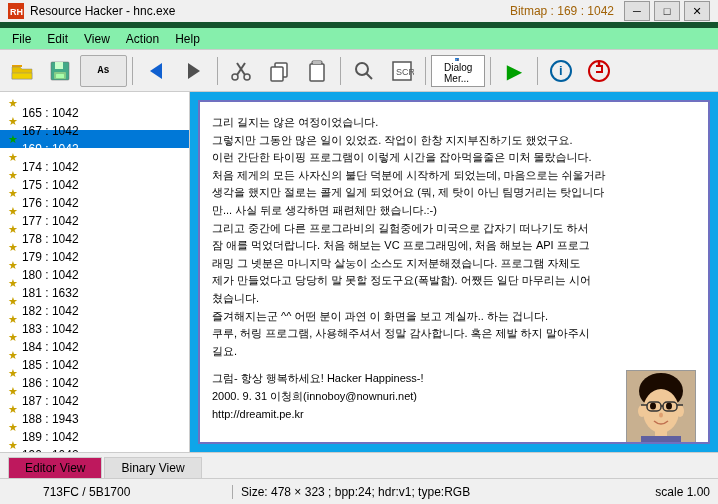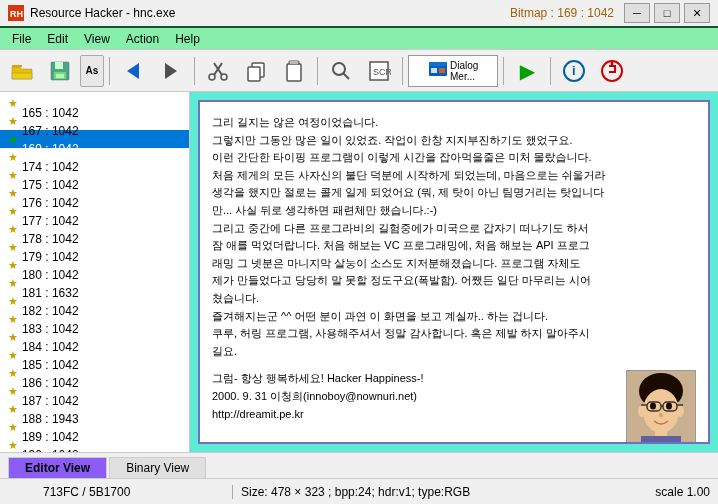--- a/index.html
+++ b/index.html
@@ -1,61 +1,61 @@
 <!DOCTYPE html>
 <html><head>
   <meta charset="utf-8">
   <style>
     * { margin: 0; padding: 0; box-sizing: border-box; }
     body { font-family: 'Segoe UI', Tahoma, sans-serif; font-size: 12px; background: #f0f0f0; width: 718px; height: 504px; overflow: hidden; }
     
     
-    #titlebar { background: #f0f0f0; height: 28px; display: flex; align-items: center; padding: 0 8px; border-bottom: 2px solid #14532d; user-select: none; }
+    #titlebar { background: #f0f0f0; height: 28px; display: flex; align-items: center; padding: 0 8px; border-bottom: 6px solid #14532d; user-select: none; }
     #titlebar .app-icon { width: 16px; height: 16px; background: #c00; margin-right: 6px; display: flex; align-items: center; justify-content: center; font-size: 9px; color: white; font-weight: bold; }
     #titlebar .title { flex: 1; font-size: 12px; color: #000; }
     #titlebar .bitmap-info { font-size: 12px; color: #a16207; margin-right: 10px; }
     #titlebar .window-controls { display: flex; gap: 4px; }
     #titlebar .win-btn { width: 26px; height: 20px; border: 1px solid #999; background: #e0e0e0; cursor: pointer; display: flex; align-items: center; justify-content: center; font-size: 11px; }
 
     
     #menubar { background: #86efac; height: 22px; display: flex; align-items: center; padding: 0 4px; border-bottom: 1px solid #ccc; }
     #menubar .menu-item { padding: 2px 8px; cursor: pointer; font-size: 12px; color: #000; }
 
     
     #toolbar { background: #f0f0f0; height: 42px; display: flex; align-items: center; padding: 2px 4px; border-bottom: 1px solid #ccc; gap: 2px; }
     .toolbar-btn { width: 36px; height: 36px; border: 1px solid transparent; background: transparent; cursor: pointer; display: flex; align-items: center; justify-content: center; font-size: 18px; border-radius: 2px; }
     .toolbar-separator { width: 1px; height: 28px; background: #aaa; margin: 0 3px; }
-    .toolbar-dialog { display: flex; align-items: center; border: 1px solid #999; background: #fff; padding: 2px 19px; height: 32px; cursor: pointer; }
+    .toolbar-dialog { display: flex; align-items: center; border: 1px solid #999; background: #fff; padding: 2px 12px; height: 32px; cursor: pointer; flex-direction: column; }
     .toolbar-dialog .dlg-text { font-size: 10px; line-height: 1.1; }
 
     
     #main { display: flex; height: calc(504px - 28px - 22px - 42px - 26px - 26px); }
 
     
     #left-panel { width: 190px; background: #fff; border-right: 1px solid #ccc; overflow-y: auto; padding: 2px 0; }
     .tree-item { display: flex; align-items: center; padding: 1px 4px 1px 8px; cursor: pointer; white-space: nowrap; font-size: 12px; height: 18px; }
     .tree-item.selected { background: #0078d7; color: white; }
     .tree-item.selected .star-icon { color: white; }
     .tree-item .star-icon { color: #c8a000; font-size: 11px; margin-right: 4px; }
     .tree-item .star-icon.green { color: #00a000; }
     .tree-item .item-label { font-size: 12px; margin-top: 20px; }
 
     
-    #right-panel { flex: 1; background: #5eead4; display: flex; flex-direction: column; padding: 8px; }
+    #right-panel { flex: 1; background: #0ea5e9; display: flex; flex-direction: column; padding: 8px; }
     #image-container { flex: 1; background: #fff; border: 2px solid #7070c0; padding: 12px; overflow: auto; display: flex; align-items: flex-start; justify-content: flex-start; }
     #image-content { font-family: '굴림', '맑은 고딕', sans-serif; font-size: 11px; line-height: 1.6; color: #000; width: 100%; }
     #image-content .main-text { margin-bottom: 10px; }
     #image-content .author-section { display: flex; align-items: flex-start; justify-content: space-between; }
     #image-content .author-text { flex: 1; }
     #image-content .photo { width: 70px; height: 80px; border: 1px solid #999; background: #d0c0b0; margin-left: 10px; overflow: hidden; display: flex; align-items: center; justify-content: center; }
 
     
     #tab-bar { height: 26px; background: #f0f0f0; display: flex; align-items: flex-end; padding-left: 8px; border-top: 1px solid #ccc; }
     .tab { padding: 3px 16px; border: 1px solid #ccc; border-bottom: none; background: #fff; cursor: pointer; font-size: 12px; margin-right: 2px; }
-    .tab.active { background: #8b5cf6; font-weight: bold; }
+    .tab.active { background: #be185d; font-weight: normal; }
     .tab:not(.active) { background: #e0e0e0; }
 
     
     #statusbar { height: 26px; background: #f0f0f0; border-top: 1px solid #ccc; display: flex; align-items: center; padding: 0 8px; font-size: 12px; color: #000; }
     #statusbar .status-left { width: 190px; border-right: 1px solid #aaa; padding-right: 8px; margin-left: 35px; }
     #statusbar .status-right { flex: 1; padding-left: 8px; display: flex; justify-content: space-between; align-items: center; }
 
     
     ::-webkit-scrollbar { width: 14px; }
     ::-webkit-scrollbar-track { background: #f0f0f0; }
@@ -103,21 +103,21 @@
 
   <button class="toolbar-btn" title="Save">
     <svg width="24" height="24" viewBox="0 0 24 24">
       <rect x="3" y="3" width="18" height="18" rx="1" fill="#4a8" stroke="#666" stroke-width="0.5"></rect>
       <rect x="7" y="3" width="8" height="7" fill="#cfc"></rect>
       <rect x="6" y="13" width="12" height="7" fill="#8c8" rx="1"></rect>
       <rect x="8" y="15" width="8" height="4" fill="#afa" rx="0.5"></rect>
     </svg>
   </button>
 
-  <button class="toolbar-btn" title="Save As" style="font-size:10px;font-weight:bold;border:1px solid #aaa;background:#e8e8e8;width:24px;height:32px;">
+  <button class="toolbar-btn" title="Save As" style="font-size:10px;font-weight:bold;border:1px solid #aaa;background:#e8e8e8;width:47px;height:32px;font-family:Liberation Mono, monospace;">
     <span style="font-size:10px;font-weight:bold;color:#000;">As</span>
   </button>
   <div class="toolbar-separator"></div>
 
   <button class="toolbar-btn" title="Back">
     <svg width="24" height="24" viewBox="0 0 24 24">
       <polygon points="18,4 6,12 18,20" fill="#1060d0"></polygon>
     </svg>
   </button>
 

